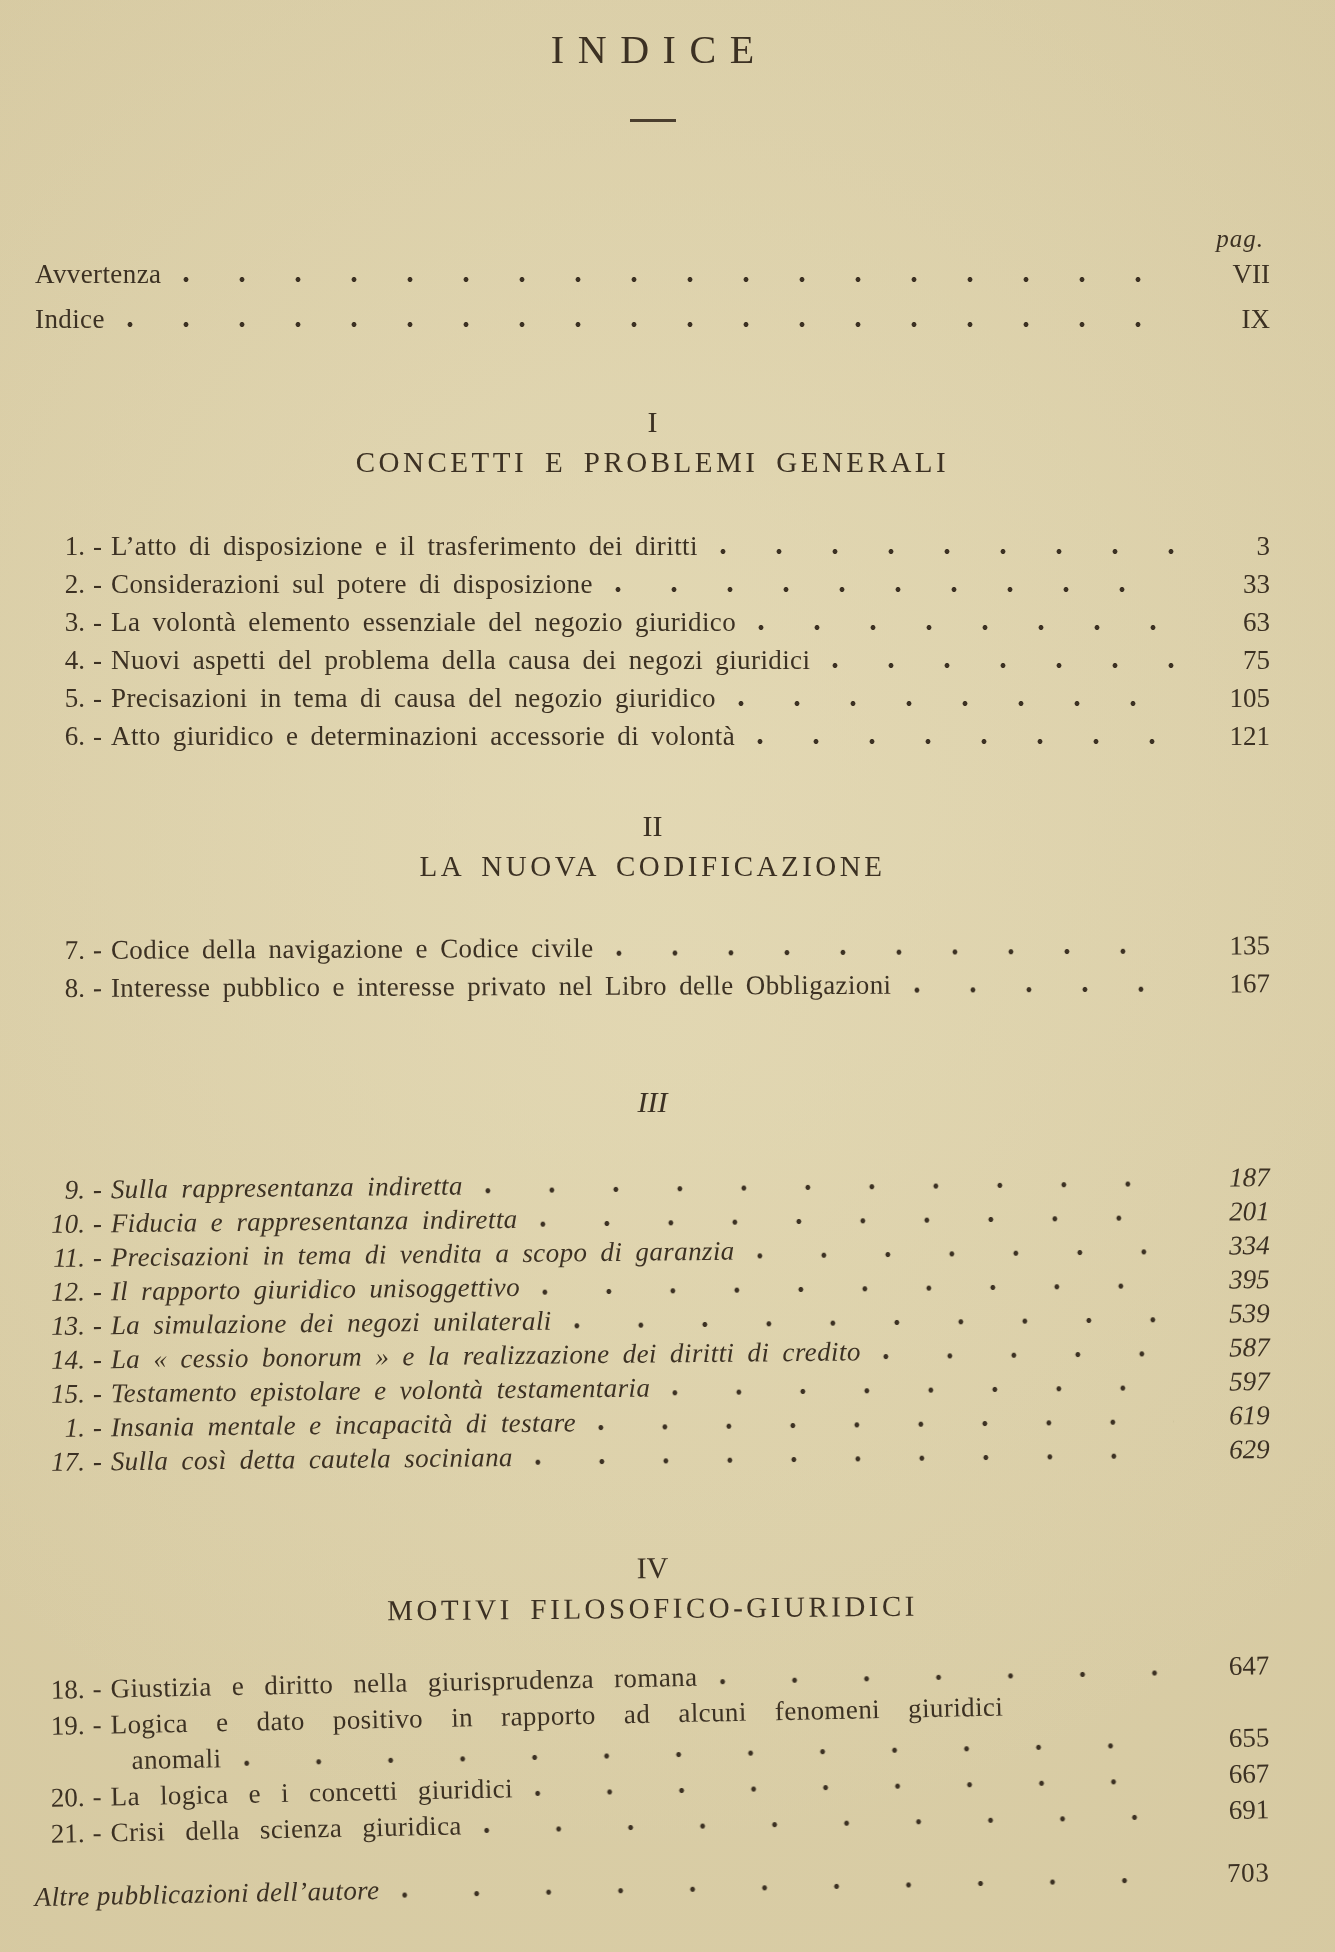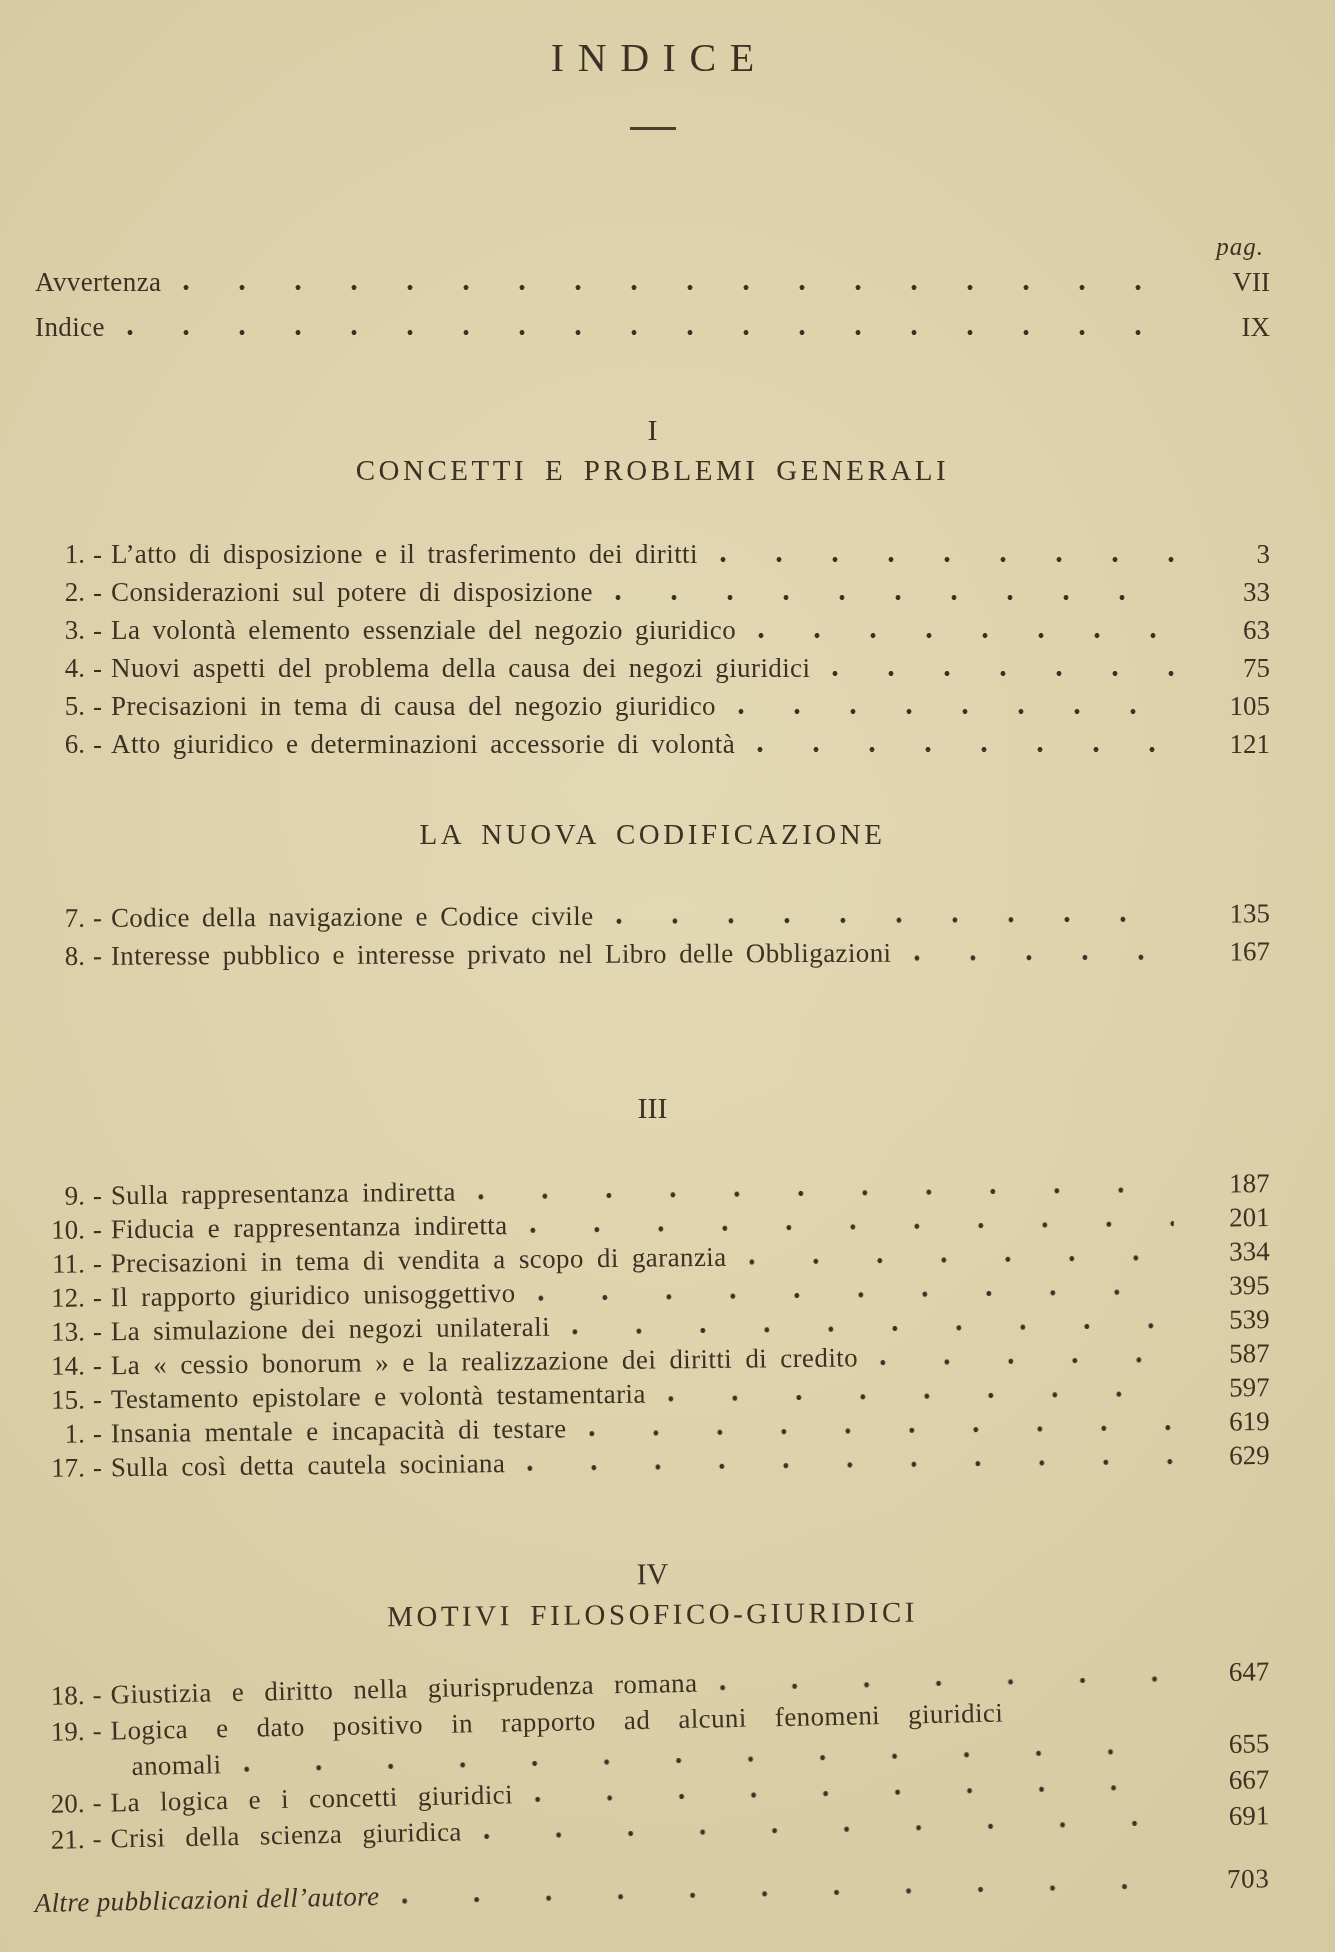--- a/index.html
+++ b/index.html
@@ -7,21 +7,21 @@
     --ink-soft:#4a3e2e;
     --paper-hi:#ddd2ab;
     --paper-mid:#d6c9a1;
     --paper-lo:#cabd92;
   }
   html,body{margin:0;padding:0;background:var(--paper-mid);}
   .page{
     position:relative;
     width:1335px;height:1952px;
     box-sizing:border-box;
-    padding:12px 65px 0 35px;
+    padding:4px 65px 0 35px;
     overflow:hidden;
     background:
       radial-gradient(130% 95% at 48% 38%, rgba(232,222,188,.55) 0%, rgba(0,0,0,0) 60%),
       radial-gradient(120% 120% at 50% 50%, var(--paper-hi) 0%, var(--paper-mid) 62%, var(--paper-lo) 100%);
     color:var(--ink);
     font-family:"Liberation Serif","DejaVu Serif",serif;
   }
   .doc-title{
     margin:22px 0 0;
     text-align:center;
@@ -73,21 +73,21 @@
   .section-numeral{text-align:center;font-size:30px;line-height:32px;}
   .section-heading{
     text-align:center;
     font-size:29px;line-height:32px;
     letter-spacing:3.5px;
     word-spacing:7px;
     margin-top:8px;
   }
   .sec-0{margin-top:60px;}  .sec-0 .section-entries{margin-top:50px;}
   .sec-1{margin-top:54px;}  .sec-1 .section-entries{margin-top:50px;}
-  .sec-2{margin-top:116px;}  .sec-2 .section-entries{margin-top:54px;}
+  .sec-2{margin-top:78px;font-style:italic;}  .sec-2 .section-entries{margin-top:54px;}
   .sec-3{margin-top:74px;}  .sec-3 .section-entries{margin-top:48px;}
   .sec-0 .entry-text,.sec-1 .entry-text{word-spacing:5px;}
   .sec-2 .toc-row{height:34px;transform:rotate(-.6deg);transform-origin:0 100%;}
   .sec-2 .entry-text{word-spacing:6px;}
   .sec-2 .leader{background-size:64px 7px;}
   .sec-3 .toc-row{height:36px;transform:rotate(-1.15deg);transform-origin:0 100%;}
   .sec-3 .entry-text{word-spacing:13px;}
   .sec-3 .leader{background-size:72px 7px;}
   .sec-3 .section-numeral,.sec-3 .section-heading{transform:rotate(-.5deg);}
   .sec-1 .toc-row{transform:rotate(-.22deg);transform-origin:0 100%;}
@@ -173,20 +173,21 @@
           <div class="toc-row">
     <span class="num">6.</span>
     <span class="dash">-</span>
     <span class="entry-text">Atto giuridico e determinazioni accessorie di volontà</span>
     <span class="leader"></span>
     <span class="page-num">121</span>
   </div>
         </div>
   </section>
       <section class="section sec-1">
+    <div class="section-numeral">II</div>
     <div class="section-heading">LA NUOVA CODIFICAZIONE</div>
     <div class="section-entries">
           <div class="toc-row">
     <span class="num">7.</span>
     <span class="dash">-</span>
     <span class="entry-text">Codice della navigazione e Codice civile</span>
     <span class="leader"></span>
     <span class="page-num">135</span>
   </div>
           <div class="toc-row">

